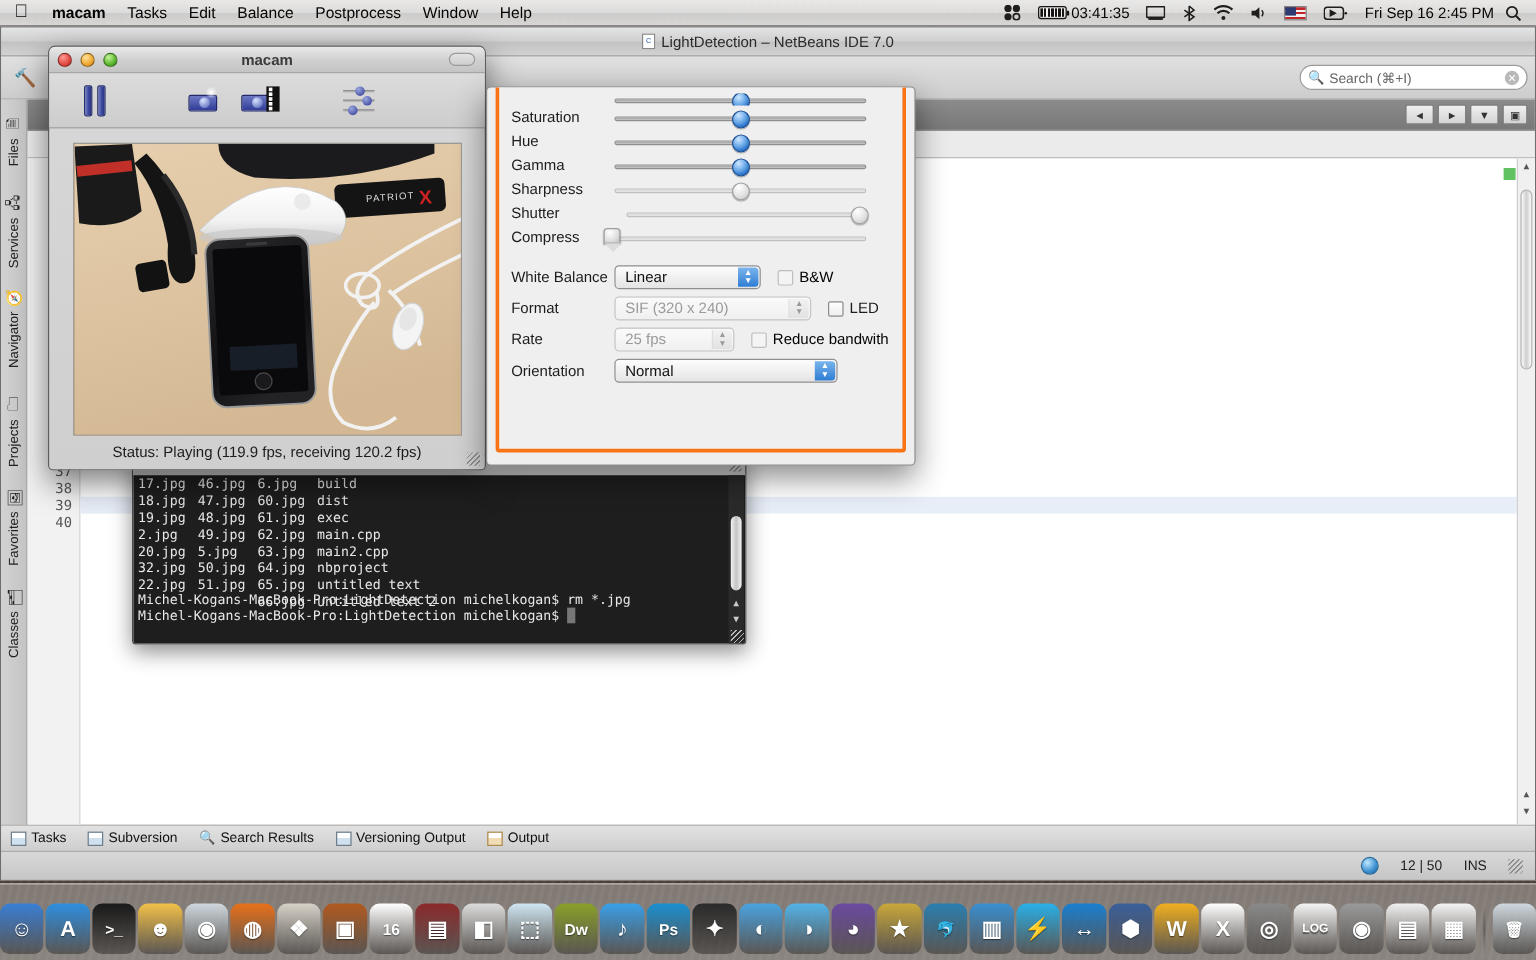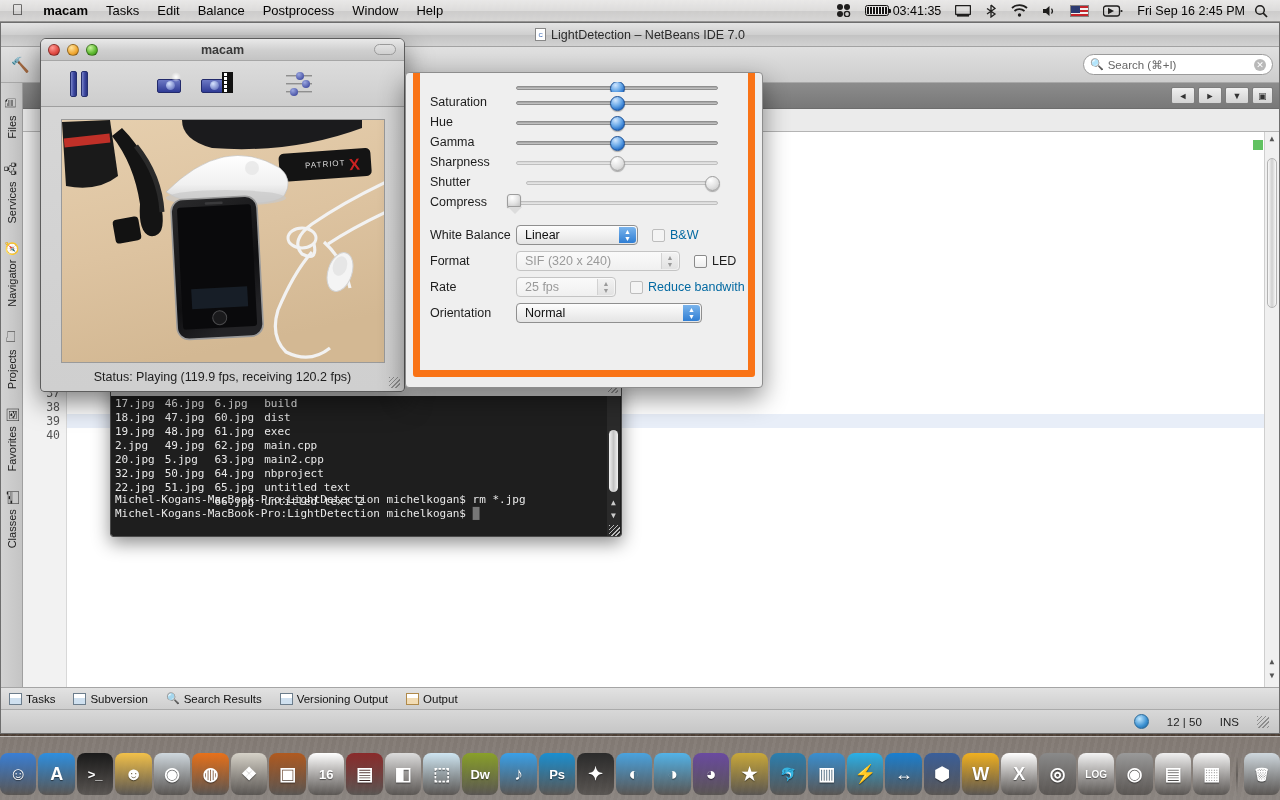--- a/index.html
+++ b/index.html
@@ -241,21 +241,21 @@
     background:repeating-linear-gradient(135deg,#8d8d8d 0 1px,transparent 1px 3px);}
 
   
   #settings{
     position:absolute;left:405px;top:72px;width:358px;height:316px;
     background:#eeeeee;border:1px solid #8d8d8d;border-radius:4px;
     box-shadow:0 10px 26px rgba(0,0,0,.45);
     overflow:hidden;
   }
   #settings .inner{position:absolute;left:7px;top:-16px;right:7px;bottom:10px;
-    background:#efefef;border:7px solid #f97316;border-radius:3px;padding-top:18px;}
+    background:#efefef;border:3px solid #f97316;border-radius:3px;padding-top:18px;}
   .srow{display:flex;align-items:center;height:20px;padding-left:10px;}
   .srow .lbl{width:86px;font-size:12.5px;color:#1c1c1c;}
   .track{position:relative;flex:1;height:20px;margin-right:30px;}
   .track .bar{position:absolute;top:9px;left:0;right:0;height:4px;border-radius:2px;
     background:linear-gradient(to bottom,#9f9f9f,#c9c9c9);border:1px solid #8f8f8f;}
   .track .bar.light{background:linear-gradient(to bottom,#d6d6d6,#e8e8e8);border-color:#bfbfbf;}
   .knob{position:absolute;top:4px;width:15px;height:15px;border-radius:50%;
     background:radial-gradient(circle at 35% 25%,#cfe6ff 0%,#6aa9e8 45%,#2a72c8 75%,#1a4f96 100%);
     border:1px solid #1b4f94;box-shadow:0 1px 1px rgba(0,0,0,.3);}
   .knob.gray{background:radial-gradient(circle at 35% 25%,#ffffff,#e2e2e2 55%,#c0c0c0);border-color:#9d9d9d;}
@@ -273,21 +273,21 @@
     display:flex;align-items:center;padding-left:8px;font-size:12.5px;color:#101010;position:relative;
   }
   .popup .arrows{
     position:absolute;right:1px;top:1px;bottom:1px;width:17px;border-radius:0 3px 3px 0;
     background:linear-gradient(to bottom,#7ab4ec,#2f7ed4);
     display:flex;flex-direction:column;align-items:center;justify-content:center;color:#fff;font-size:7px;line-height:7px;
   }
   .popup.dis{color:#9a9a9a;border-color:#c4c4c4;background:linear-gradient(to bottom,#fafafa,#f0f0f0);}
   .popup.dis .arrows{background:linear-gradient(to bottom,#f2f2f2,#e2e2e2);color:#9a9a9a;border-left:1px solid #d2d2d2;}
   .stepper .arrows{background:linear-gradient(to bottom,#fafafa,#e8e8e8);color:#8c8c8c;border-left:1px solid #cfcfcf;}
-  .dimtxt{color:#0369a1;}
+  .dimtxt{color:#000000;}
 
   
   #dock{
     position:absolute;left:0;bottom:0;width:1280px;height:64px;
     background:linear-gradient(to bottom,rgba(215,215,215,.38),rgba(190,190,190,.55));
     border-top:1px solid rgba(255,255,255,.45);
     display:flex;align-items:flex-end;justify-content:center;gap:2px;padding-bottom:5px;
   }
   .dico{width:42px;height:42px;border-radius:8px;position:relative;display:flex;
     align-items:center;justify-content:center;font-size:18px;color:#fff;overflow:hidden;}

